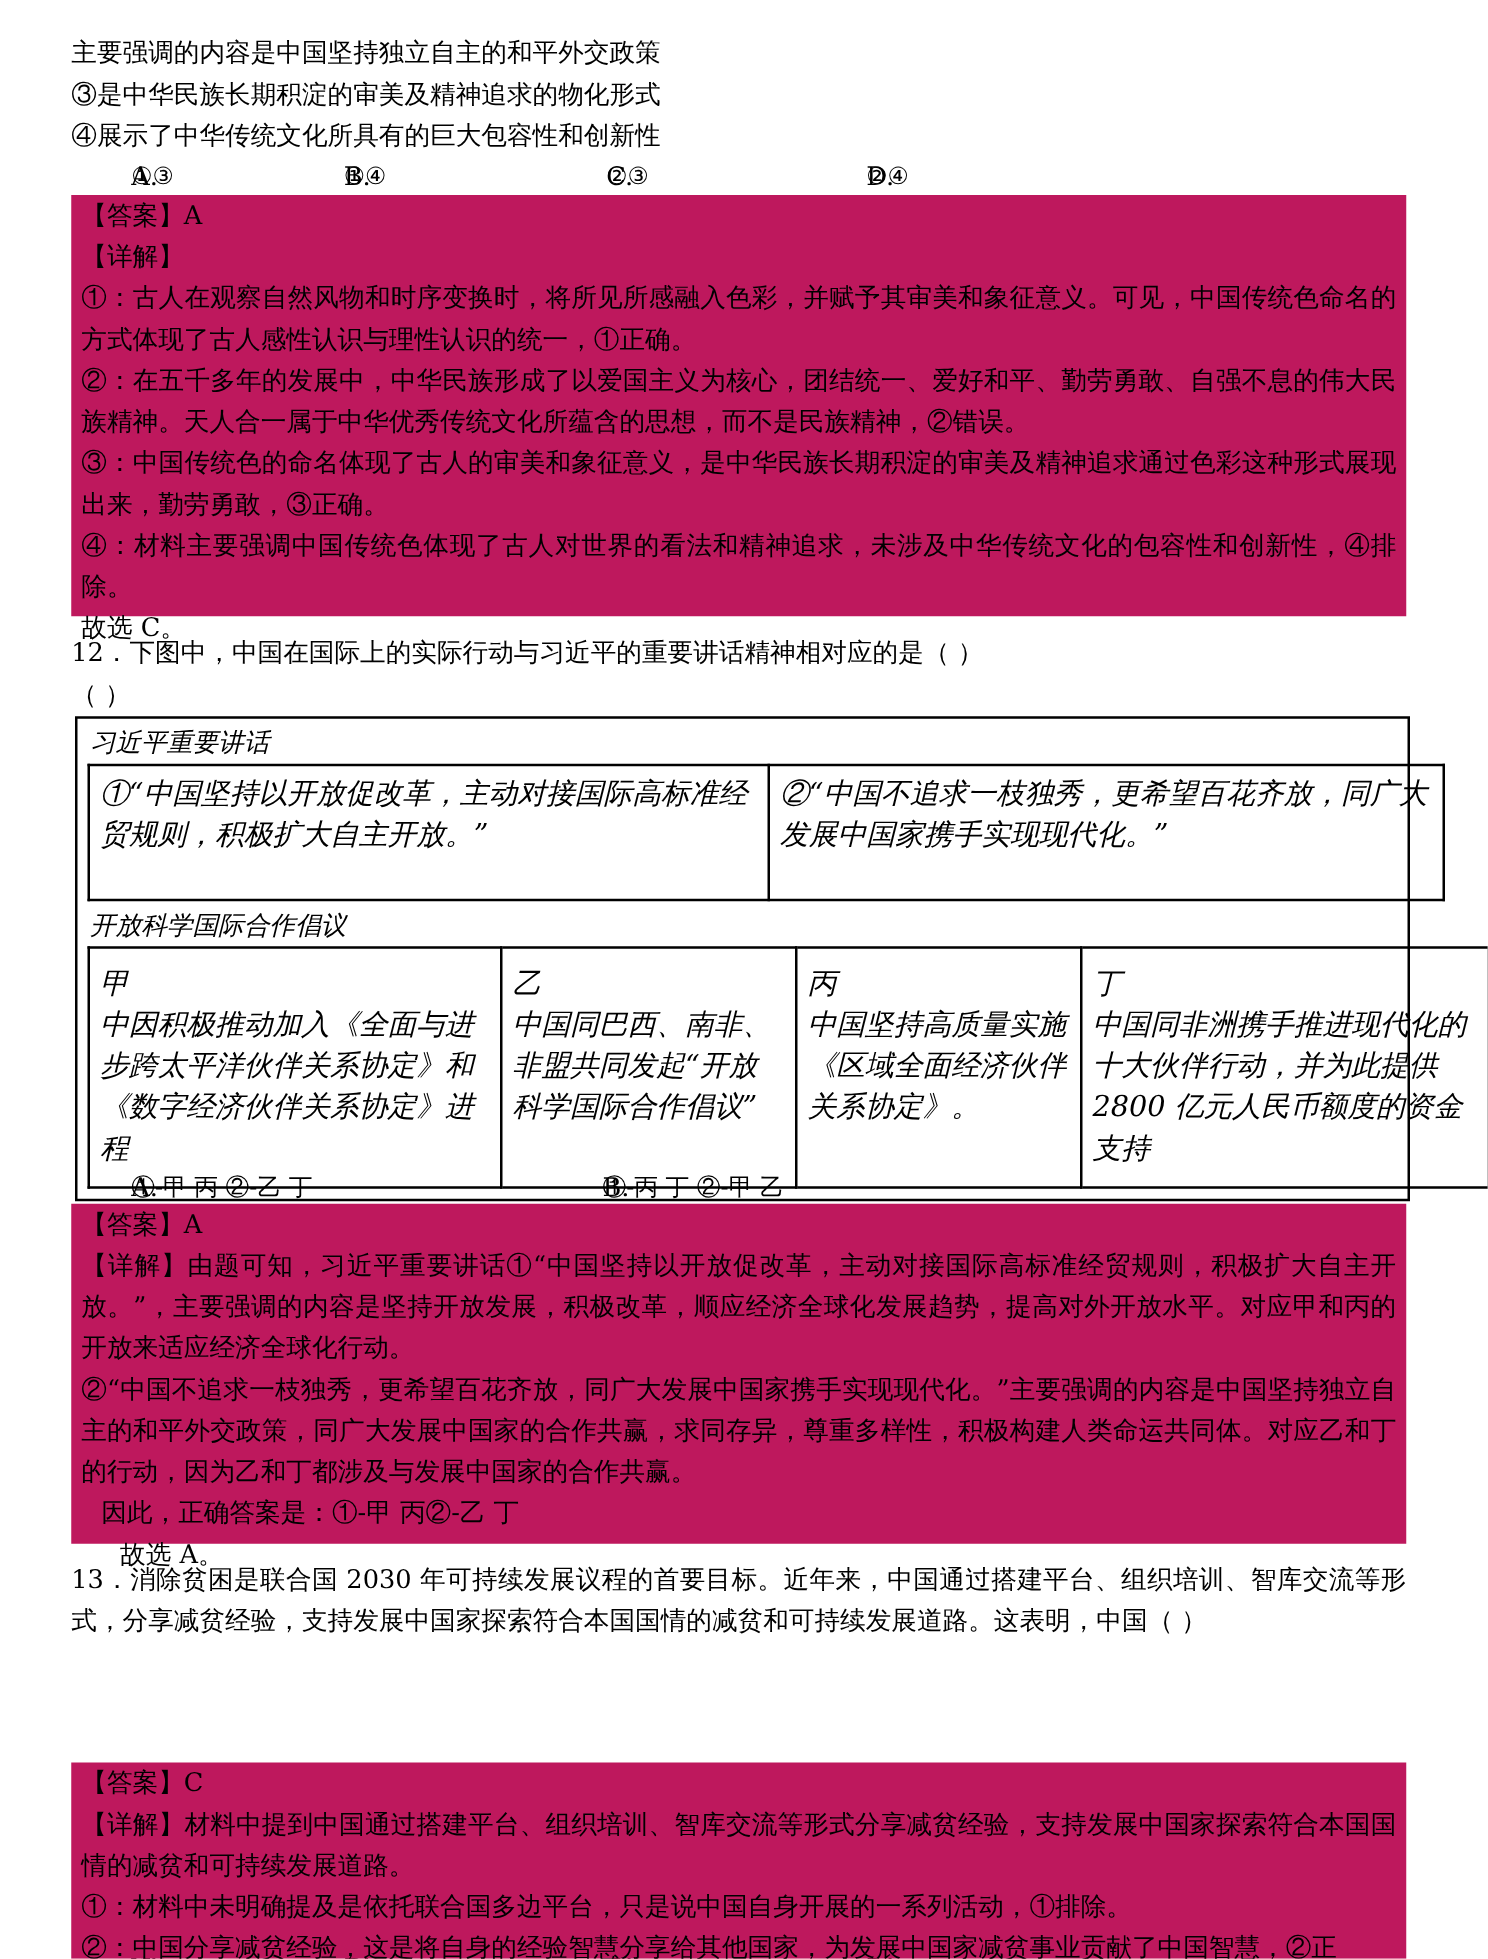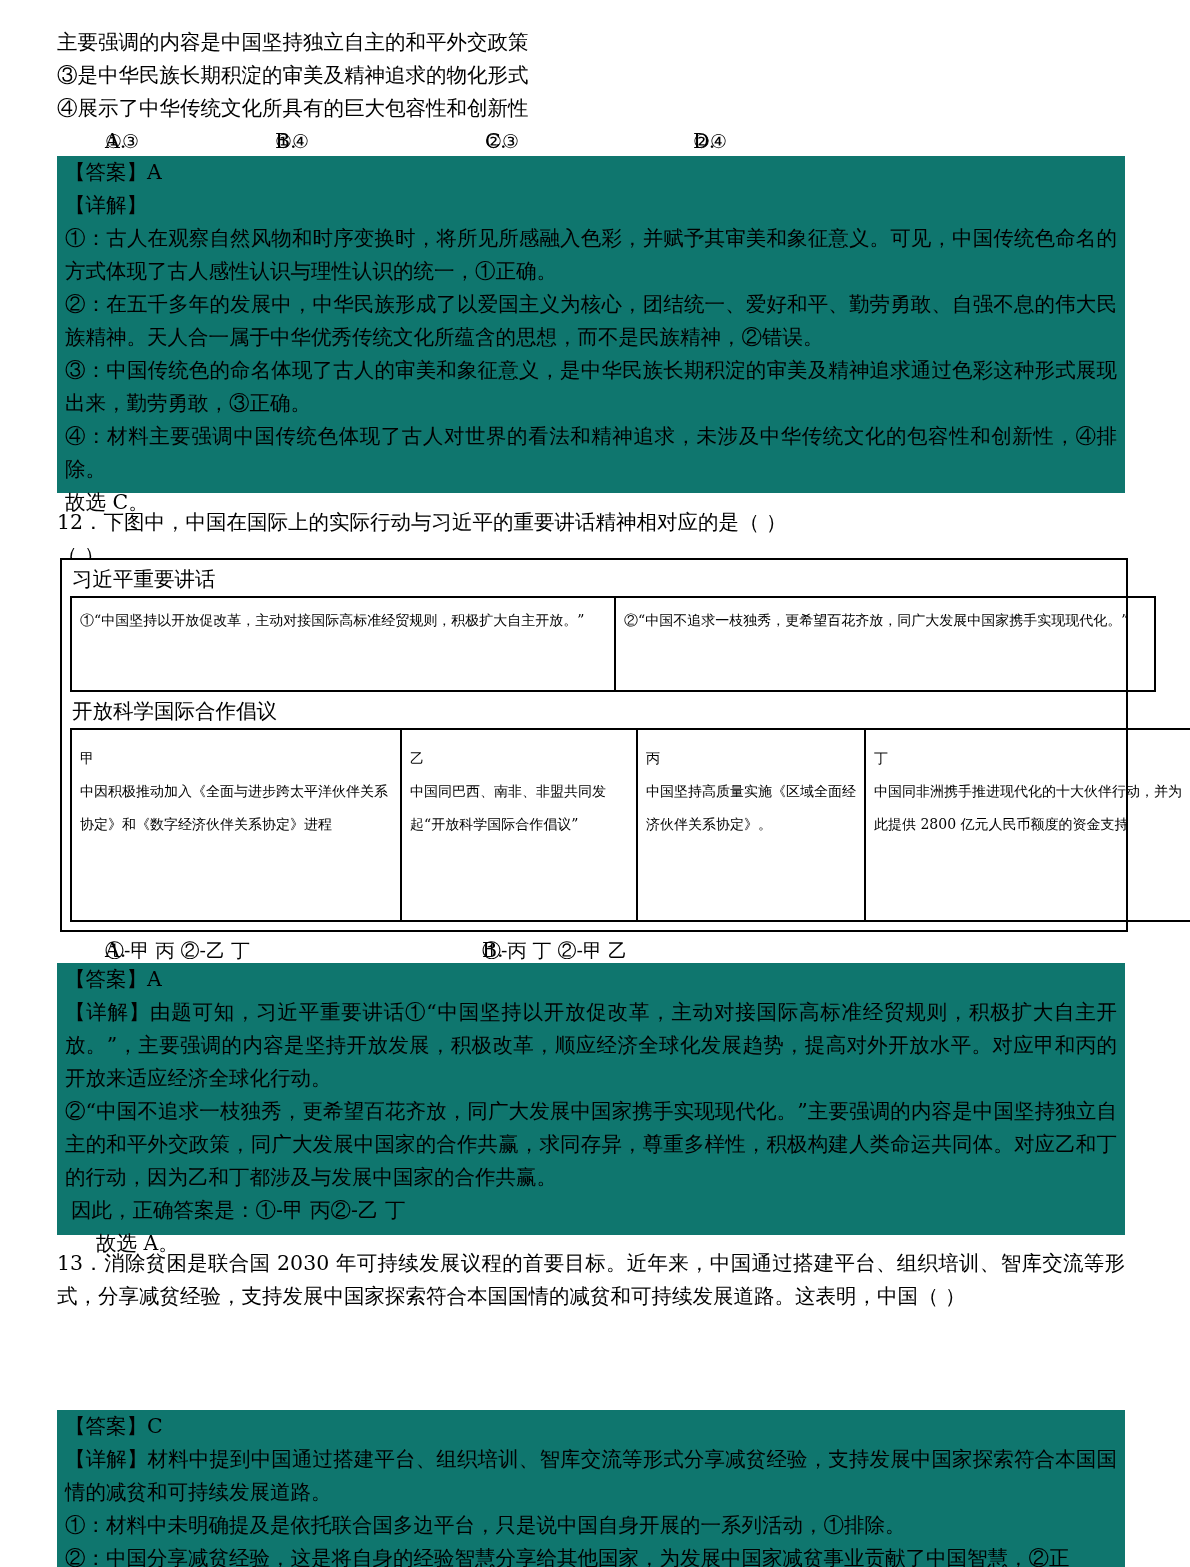--- a/index.html
+++ b/index.html
@@ -37,21 +37,21 @@
   .content {
     position: absolute;
     left: 57px;
     width: 1068px;
   }
   
   .shaded {
     position: absolute;
     left: 57px;
     width: 1068px;
-    background: #0f766e;
+    background: #be185d;
     box-sizing: border-box;
     padding: 0;
   }
   .shaded .wrapline, .shaded .line {
     padding-left: 8px;
     padding-right: 8px;
     box-sizing: border-box;
   }
   
   .options {
@@ -84,23 +84,23 @@
   }
   .inner-table {
     border-collapse: collapse;
     width: 1048px;
     margin: 0 auto 0 8px;
     table-layout: fixed;
   }
   .inner-table td {
     border: 2px solid #000;
     vertical-align: top;
-    font-size: 14px;
-    line-height: 33px;
-    padding: 6px 8px 8px 8px;
+    font-size: 23px;
+    line-height: 33px;
+    padding: 6px 8px 22px 8px;
   }
   .inner-table.t2 td {
     padding-top: 12px;
     padding-bottom: 10px;
   }
   .spacer { height: 8px; }
 </style>
 </head>
 <body>
 
@@ -139,21 +139,21 @@
     <div class="wrapline">③：中国传统色的命名体现了古人的审美和象征意义，是中华民族长期积淀的审美及精神追求通过色彩这种形式展现出来，勤劳勇敢，③正确。</div>
     <div class="wrapline">④：材料主要强调中国传统色体现了古人对世界的看法和精神追求，未涉及中华传统文化的包容性和创新性，④排除。</div>
     <div class="line" style="padding-left:8px;">故选 C。</div>
   </div>
 
   <div class="content" style="top:506px;">
     <div class="line"><span>12．</span><span>下图中，中国在国际上的实际行动与习近平的重要讲话精神相对应的是（  ）</span></div>
     <div class="line">（     ）</div>
   </div>
 
-  <div class="outer-table" style="top:558px;">
+  <div class="outer-table" style="top:573px;font-style:italic;">
     <div class="tbl-caption">习近平重要讲话</div>
     <table class="inner-table t1">
       <tbody>
           <tr>
         <td style="width:526px; height:78px;">①“中国坚持以开放促改革，主动对接国际高标准经贸规则，积极扩大自主开放。”</td>
         <td style="width:522px; height:78px;">②“中国不追求一枝独秀，更希望百花齐放，同广大发展中国家携手实现现代化。”</td>
       </tr>
     </tbody>
       </table>
     <div class="tbl-caption">开放科学国际合作倡议</div>
@@ -200,21 +200,21 @@
     <span style="left:425px;">
         <span>D.</span> 
         <span class="circ">①-乙 丁 ②-甲 丙</span>
       </span>
   </div>
 
   <div class="shaded" style="top:963px; height:272px;">
     <div class="line" style="padding-left:8px;"><span>【答案】</span><span>A</span></div>
     <div class="wrapline">【详解】由题可知，习近平重要讲话①“中国坚持以开放促改革，主动对接国际高标准经贸规则，积极扩大自主开放。”，主要强调的内容是坚持开放发展，积极改革，顺应经济全球化发展趋势，提高对外开放水平。对应甲和丙的开放来适应经济全球化行动。</div>
     <div class="wrapline">②“中国不追求一枝独秀，更希望百花齐放，同广大发展中国家携手实现现代化。”主要强调的内容是中国坚持独立自主的和平外交政策，同广大发展中国家的合作共赢，求同存异，尊重多样性，积极构建人类命运共同体。对应乙和丁的行动，因为乙和丁都涉及与发展中国家的合作共赢。</div>
-    <div class="line" style="padding-left:14px;">因此，正确答案是：①-甲 丙②-乙 丁</div>
+    <div class="line" style="padding-left:24px;">因此，正确答案是：①-甲 丙②-乙 丁</div>
     <div class="line" style="padding-left:8px;margin-left:31px;">故选 A。</div>
   </div>
 
   <div class="content" style="top:1247px;">
     <div class="wrapline"><span>13．</span><span>消除贫困是联合国 2030 年可持续发展议程的首要目标。近年来，中国通过搭建平台、组织培训、智库交流等形式，分享减贫经验，支持发展中国家探索符合本国国情的减贫和可持续发展道路。这表明，中国（  ）</span></div>
   </div>
 
   <div class="content options" style="top:1313px;">
     <span style="left:0px;">①依托联合国多边平台开展国际减贫合作</span>
     <span style="left:400px;">②为发展中国家减贫事业贡献了中国智慧</span>

